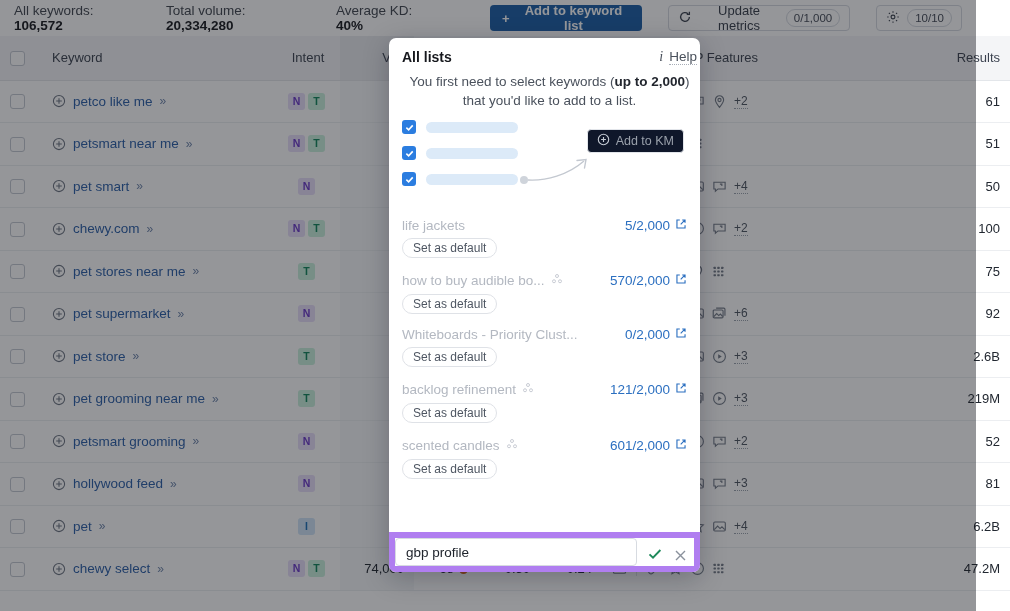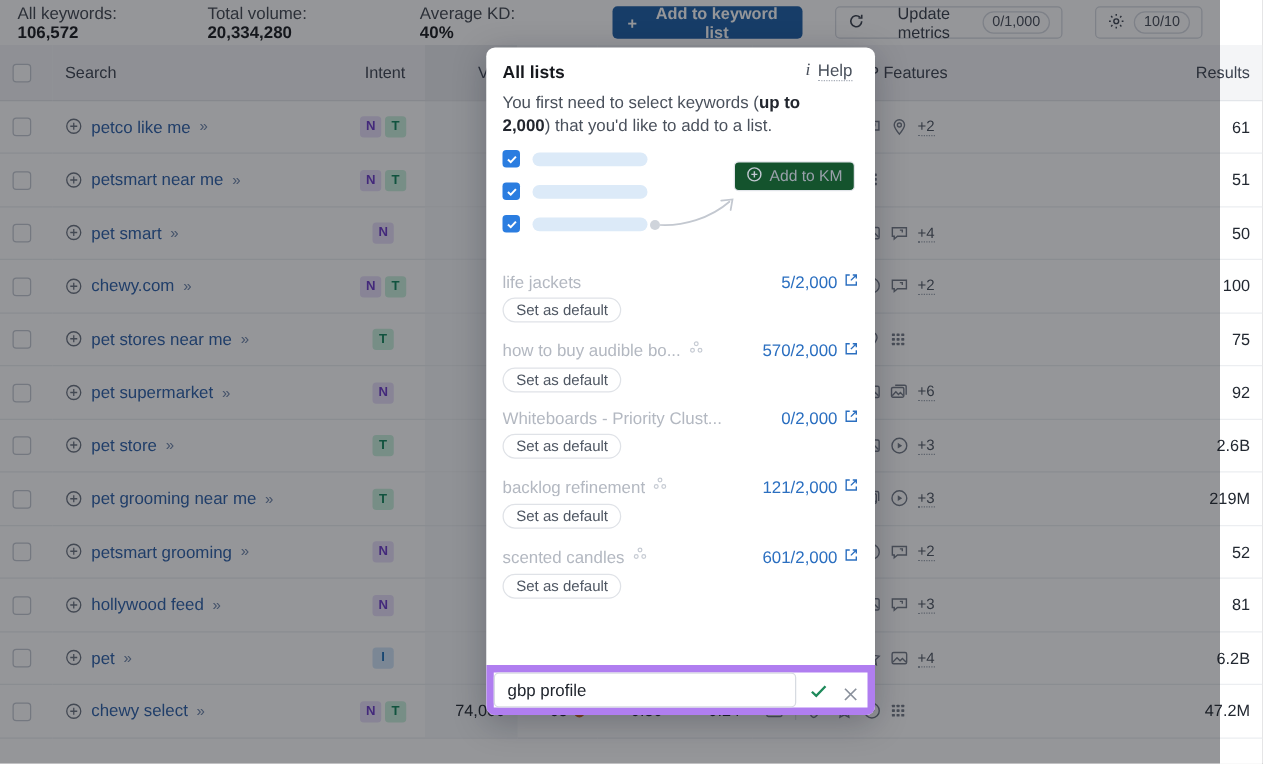--- a/index.html
+++ b/index.html
@@ -86,40 +86,40 @@
   .serp svg { display: block; }
   .serp .more { font-size: 12px; color: #4e5662; border-bottom: 1px dotted #9aa2ae; cursor: pointer; }
 
   
   .popover {
     position: absolute; left: 389px; top: 38px; width: 311px; height: 534px;
     background: #fff; border-radius: 7px; z-index: 60;
     box-shadow: 0 6px 26px rgba(10,16,30,.26);
     display: flex; flex-direction: column; overflow: hidden;
   }
-  .pop-head { padding: 11px 18px 0 13px; }
+  .pop-head { padding: 11px 3px 0 13px; text-align: center; }
   .pop-title-row { display: flex; align-items: center; }
   .pop-title { font-size: 14px; font-weight: bold; color: #16181d; }
   .pop-help { margin-left: auto; display: flex; align-items: center; gap: 6px; }
   .help-i { font-style: italic; font-family: "Liberation Serif", serif; font-size: 14px; color: #4a515c; }
   .help-link { font-size: 13.5px; color: #4a515c; border-bottom: 1px dotted #a8aeb8; cursor: pointer; }
   .pop-desc { margin-top: 7px; font-size: 13.5px; line-height: 19px; color: #4a515c; }
   .pop-desc b { color: #22262e; }
 
   
   .illus { position: relative; height: 88px; margin: 10px 13px 0 13px; }
   .ill-row { display: flex; align-items: center; gap: 10px; margin-bottom: 12px; }
   .ill-cb {
     width: 14px; height: 14px; border-radius: 3px; background: #2b7de0;
     display: flex; align-items: center; justify-content: center; flex: none;
   }
   .ill-bar { width: 92px; height: 11px; border-radius: 6px; background: #dceaf8; }
   .ill-btn {
     position: absolute; right: 3px; top: 9px;
-    border: 1px solid #e2e5ea; border-radius: 4px; background: #14532d;
+    border: 1px solid #e2e5ea; border-radius: 4px; background: #0f172a;
     height: 24px; padding: 0 9px; display: flex; align-items: center; gap: 6px;
     font-size: 12.5px; color: #9aa1ab;
   }
   .ill-arrow { position: absolute; left: 118px; top: 28px; }
 
   
   .pop-search {
     margin: 4px 13px 0 13px; height: 30px; border: 1px solid #e2e5ea;
     border-radius: 4px; display: flex; align-items: center; gap: 8px; padding: 0 10px;
   }
@@ -212,21 +212,21 @@
           <col style="width:62px">
       <col style="width:62px">
           <col style="width:222px">
           <col style="width:186px">
     </colgroup>
     <thead>
       <tr>
         <th class="l">
           <span class="cbx"></span>
         </th>
-        <th class="l">Search</th>
+        <th class="l">Keyword</th>
         <th class="c">Intent</th>
         <th class="vol">Vol.</th>
         <th>KD</th>
         <th>CPC</th>
         <th>Com.</th>
         <th class="c">SERP Features</th>
         <th>Results</th>
       </tr>
     </thead>
     <tbody id="tbody">

